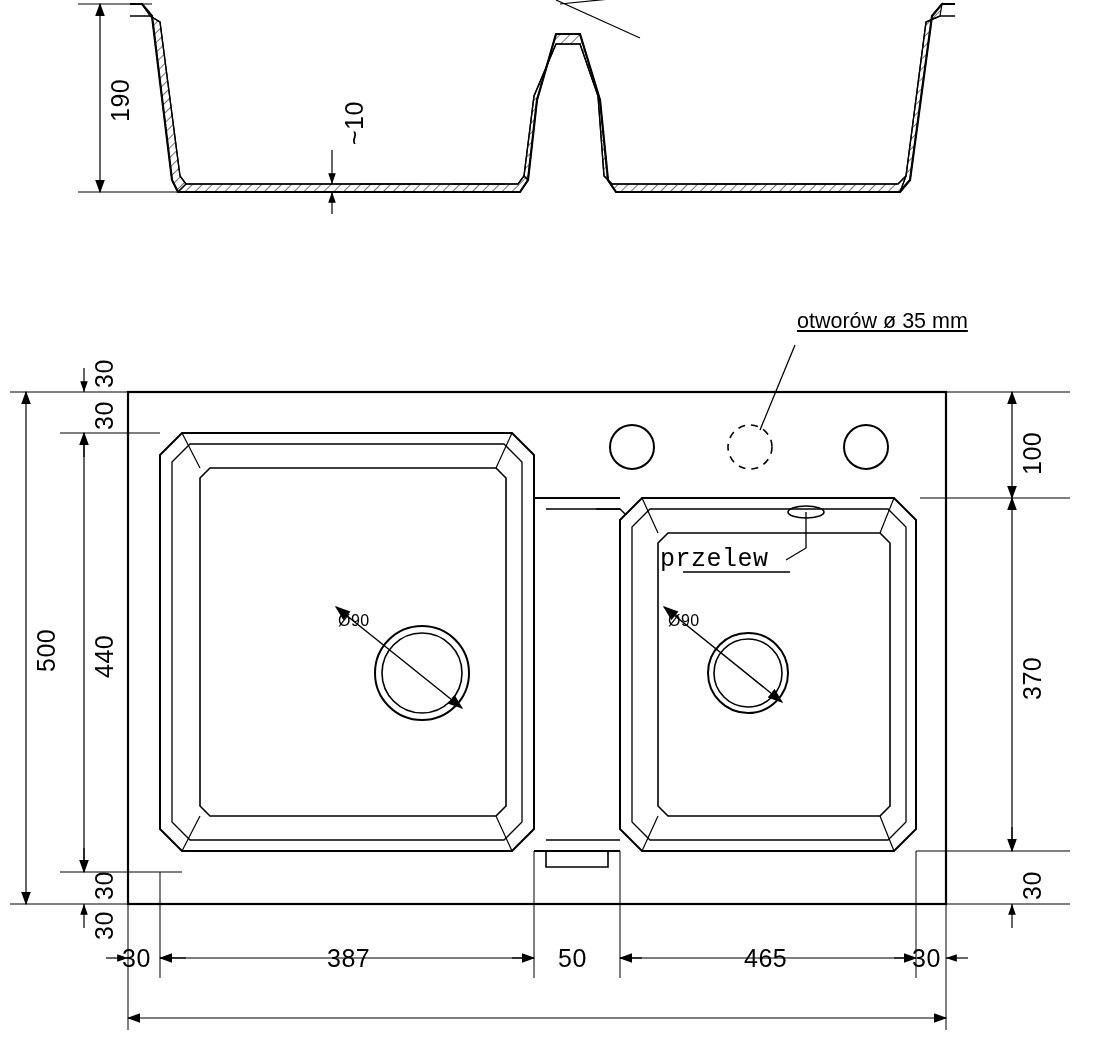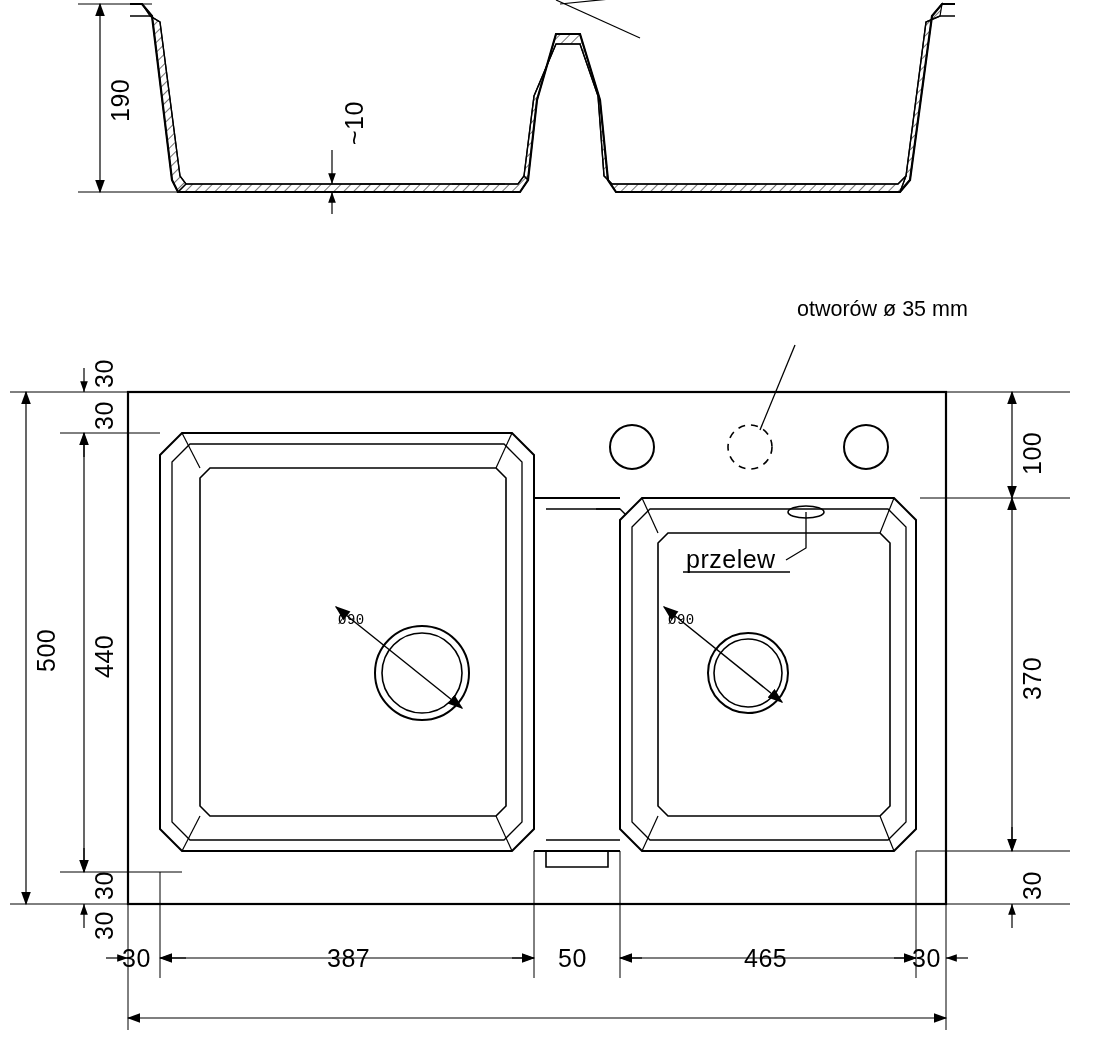--- a/index.html
+++ b/index.html
@@ -3,21 +3,21 @@
 <meta charset="utf-8">
 <style>
   html,body{margin:0;padding:0;background:#ffffff;}
   body{
     width:1099px;height:1045px;position:relative;overflow:hidden;
     font-family:"Liberation Sans", sans-serif;color:#000;
   }
   #sheet{position:absolute;inset:0;}
   svg{position:absolute;top:0;left:0;width:1099px;height:1045px;}
   .lbl{position:absolute;font-size:25px;letter-spacing:.5px;white-space:nowrap;}
-  .lbl.small{font-size:14px;font-family:Liberation Mono, monospace;}
+  .lbl.small{font-size:16px;}
   .vert{transform:rotate(-90deg);transform-origin:left top;}
   .note{position:absolute;font-size:21.5px;line-height:26px;white-space:nowrap;}
 </style>
 </head>
 <body>
 
 <div id="sheet">
 
   <svg viewBox="0 0 1099 1045">
     <defs>
@@ -174,21 +174,21 @@
       <line x1="894" y1="958" x2="916" y2="958" marker-end="url(#arrSm)"></line>
       <line x1="968" y1="958" x2="946" y2="958" marker-end="url(#arrSm)"></line>
 
       <line x1="128" y1="1018" x2="946" y2="1018" marker-start="url(#arrE)" marker-end="url(#arrS)"></line>
     </g>
   </svg>
 
   <div class="lbl vert" style="left:106px;top:122px;">190</div>
   <div class="lbl vert" style="left:340px;top:145px;">~10</div>
 
-  <div class="note" style="left:797px;top:296px;">otworów ø 35 mm</div>
+  <div class="note" style="left:797px;top:308px;text-decoration:underline;">otworów ø 35 mm</div>
 
   <div class="lbl vert" style="left:90px;top:388px;">30</div>
   <div class="lbl vert" style="left:90px;top:430px;">30</div>
   <div class="lbl vert" style="left:32px;top:672px;">500</div>
   <div class="lbl vert" style="left:90px;top:678px;">440</div>
   <div class="lbl vert" style="left:90px;top:900px;">30</div>
   <div class="lbl vert" style="left:90px;top:940px;">30</div>
 
   <div class="lbl vert" style="left:1018px;top:475px;">100</div>
   <div class="lbl vert" style="left:1018px;top:700px;">370</div>
@@ -197,15 +197,15 @@
   <div class="lbl" style="left:122px;top:944px;">30</div>
   <div class="lbl" style="left:327px;top:944px;">387</div>
   <div class="lbl" style="left:558px;top:944px;">50</div>
   <div class="lbl" style="left:744px;top:944px;">465</div>
   <div class="lbl" style="left:912px;top:944px;">30</div>
   <div class="lbl" style="left:512px;top:1003px;margin-top:48px;">800</div>
 
   <div class="lbl small" style="left:338px;top:612px;">Ø90</div>
   <div class="lbl small" style="left:668px;top:612px;">Ø90</div>
 
-  <div class="lbl" style="left:686px;top:545px;">przelew</div>
+  <div class="lbl" style="left:660px;top:545px;font-family:Liberation Mono, monospace;">przelew</div>
 
 </div>
 
 </body></html>

